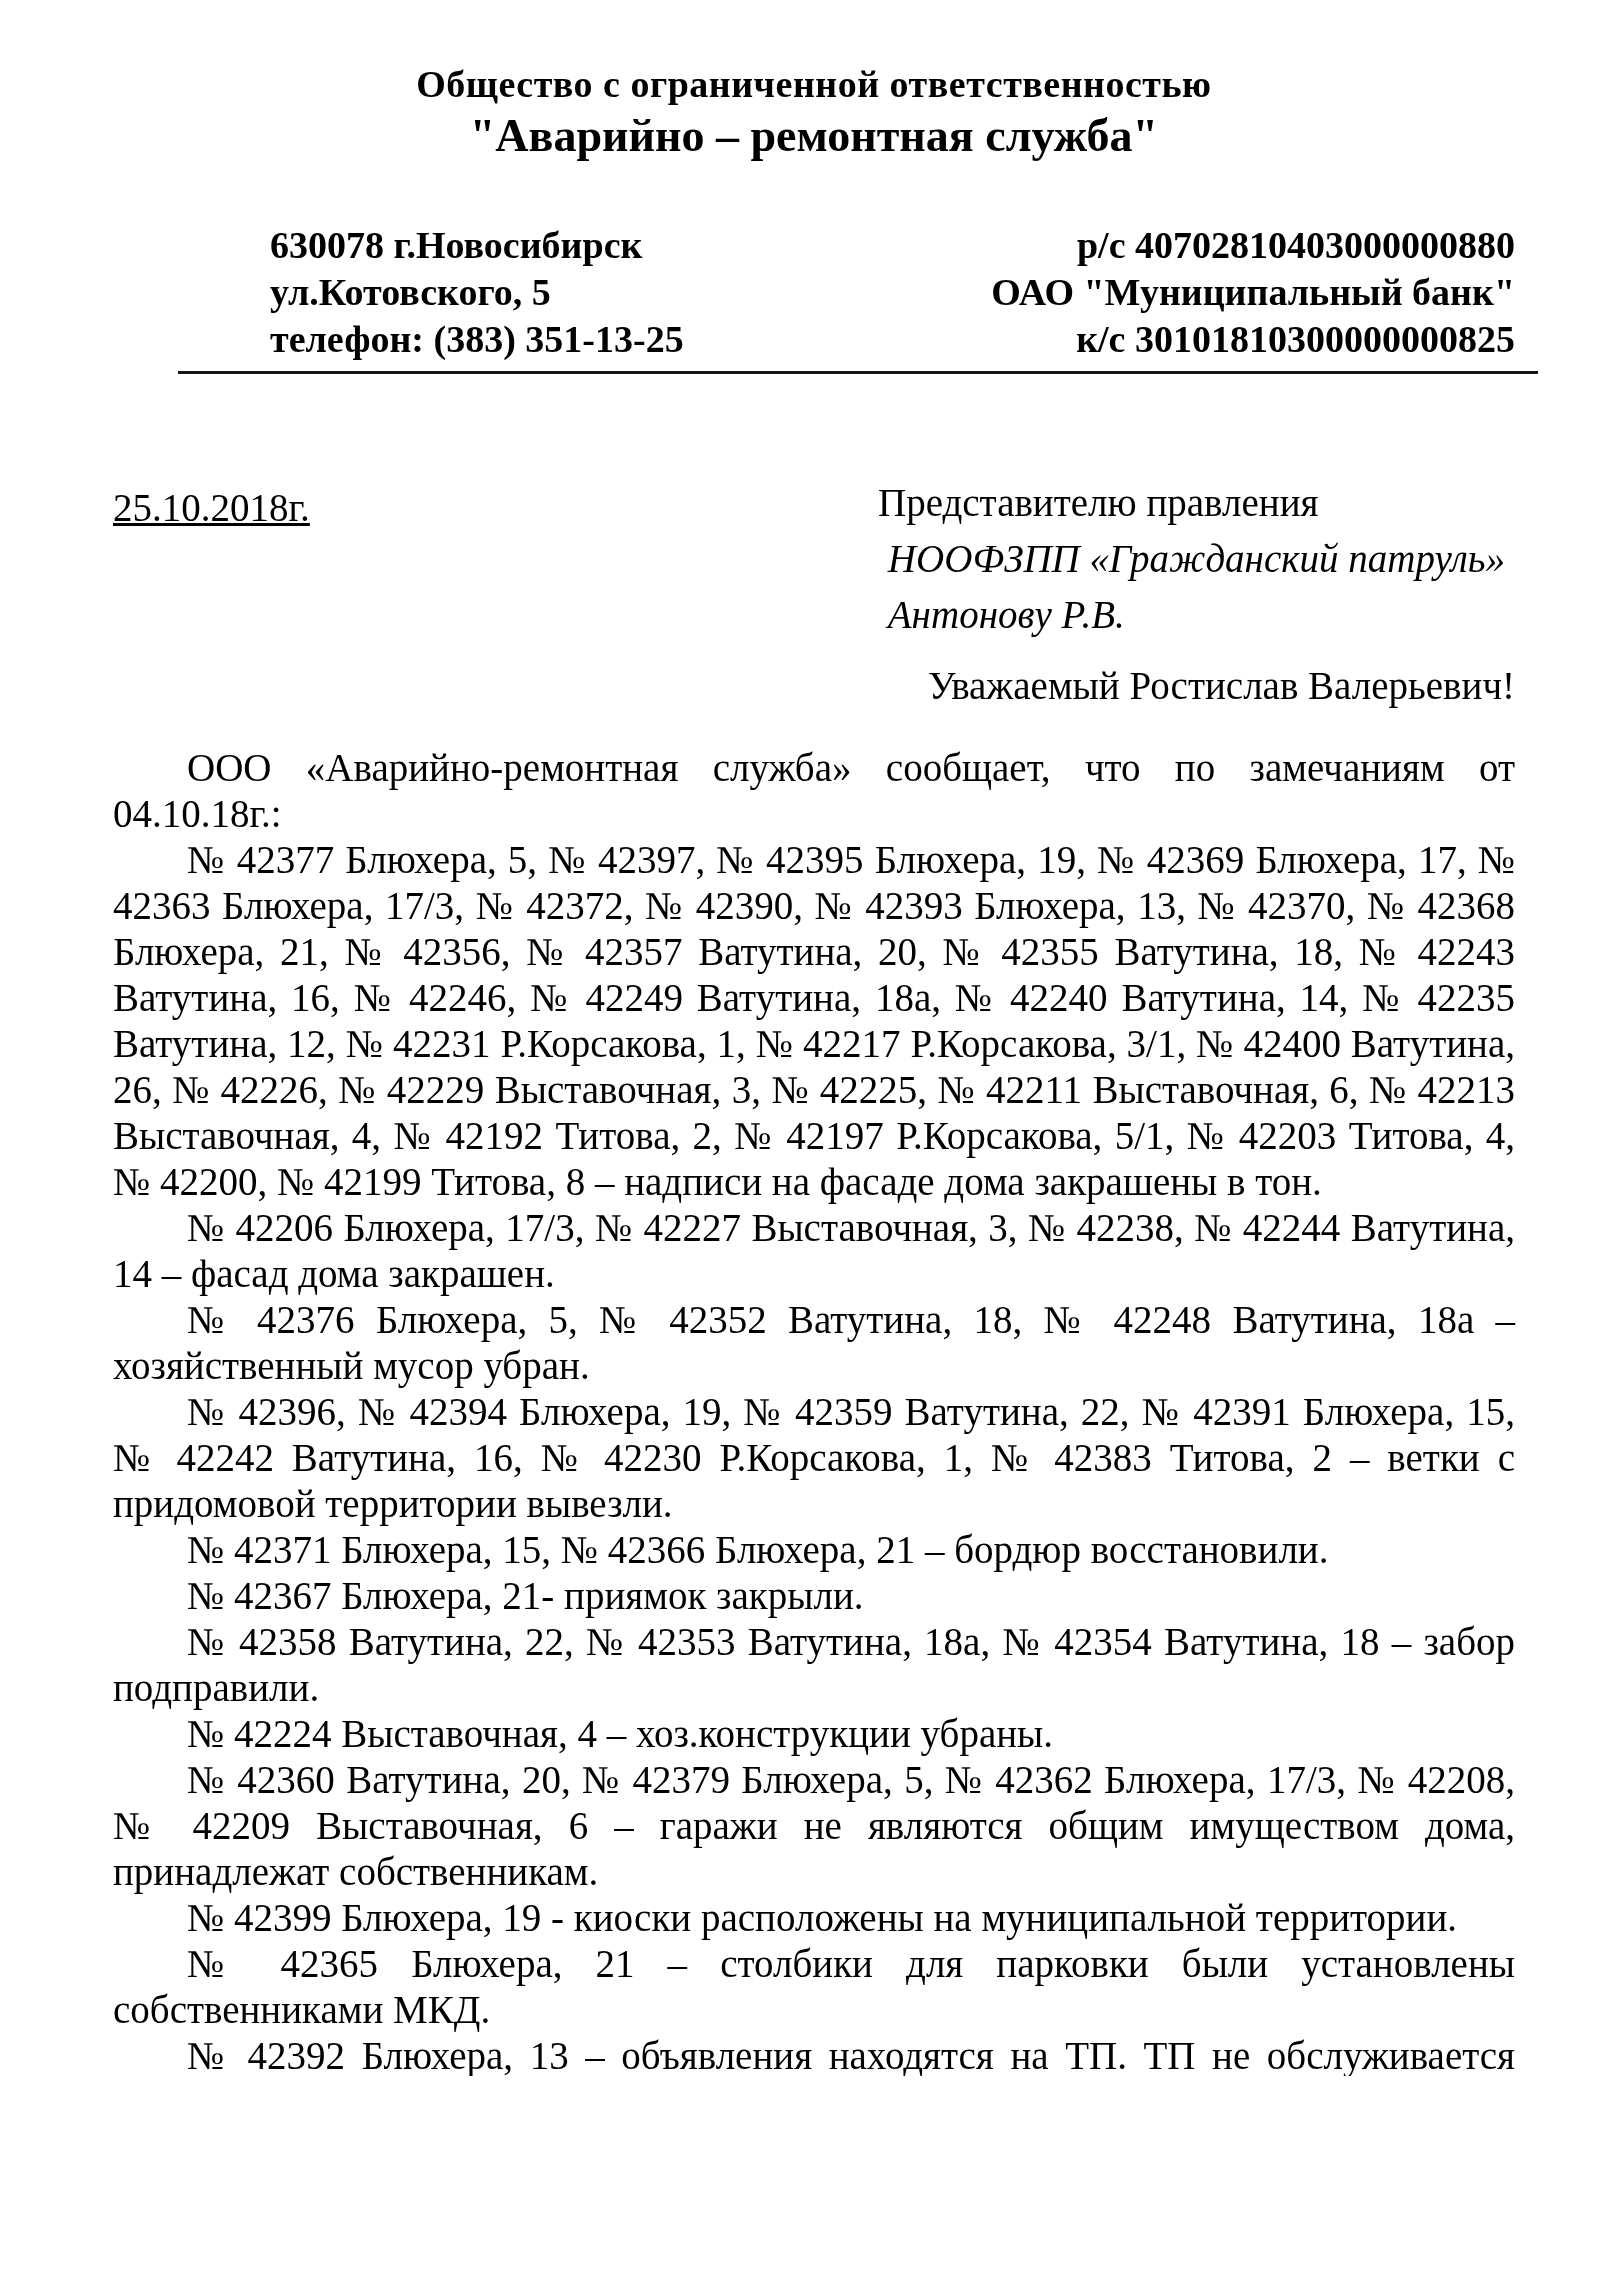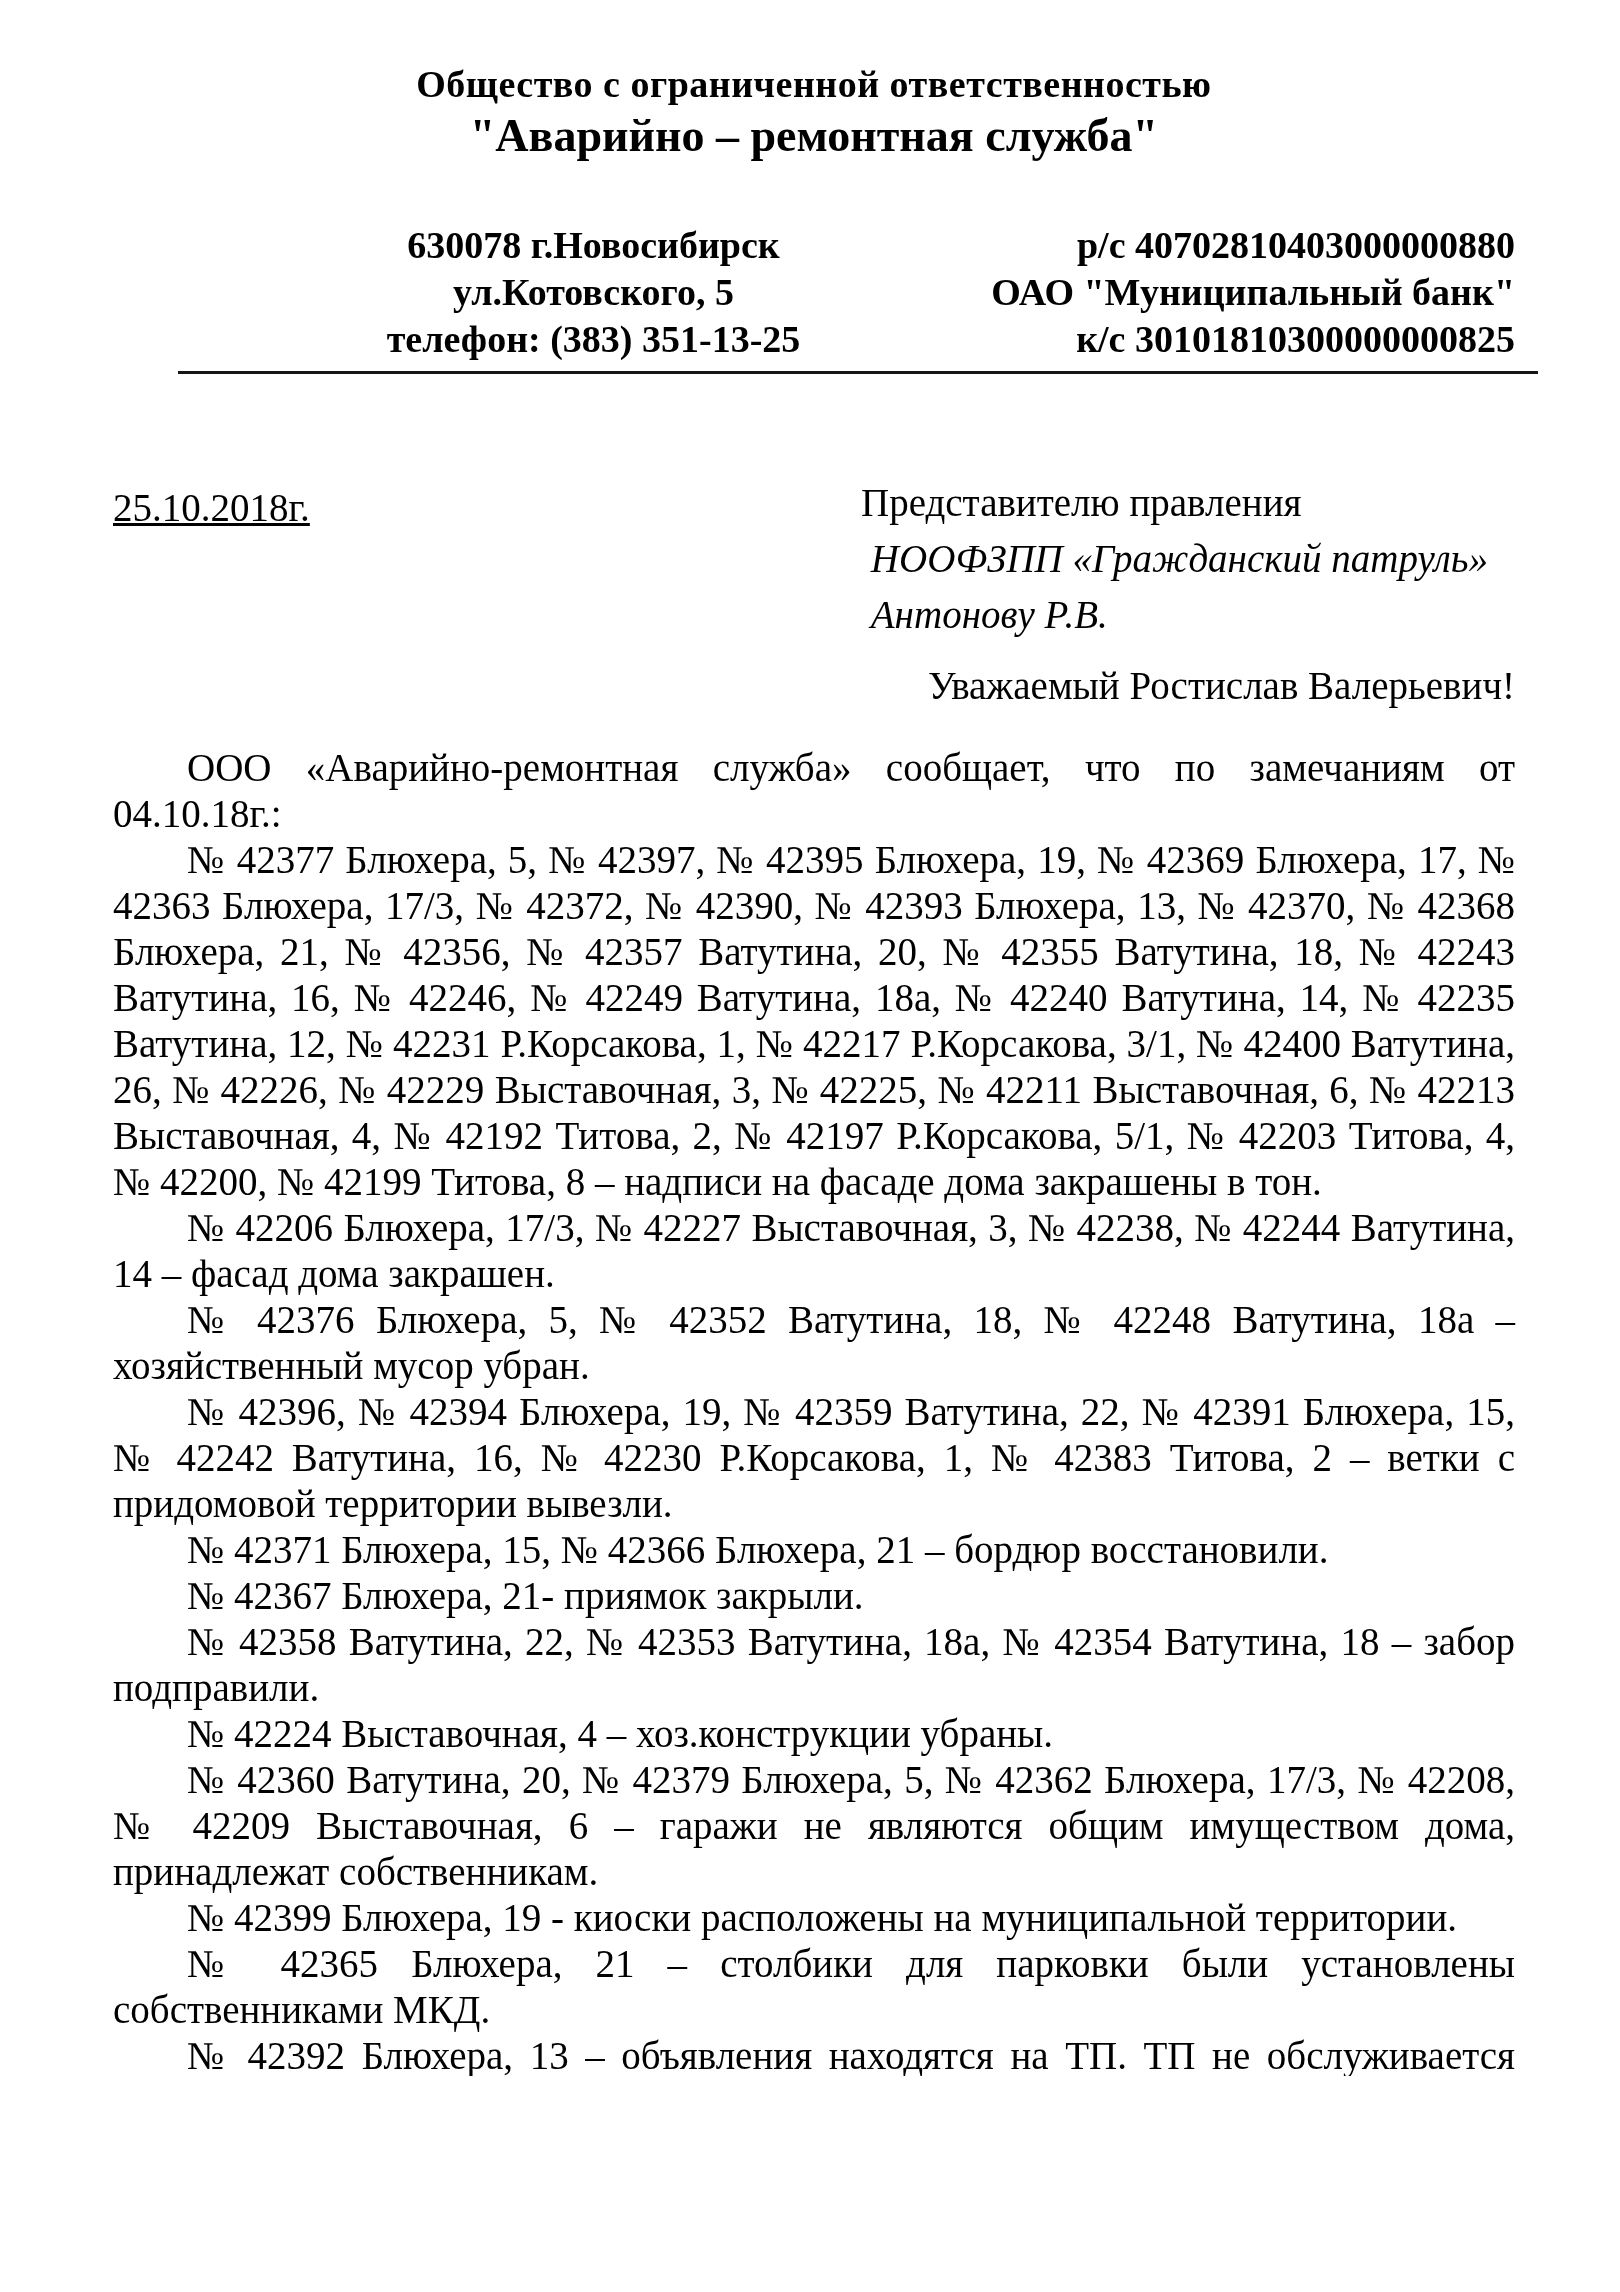--- a/index.html
+++ b/index.html
@@ -41,40 +41,40 @@
     display: flex;
     justify-content: space-between;
     margin-top: 57px;
     font-weight: bold;
     font-size: 38px;
     line-height: 47px;
   }
   .address-block {
     width: 647px;
     margin-left: 157px;
-    text-align: center;
   }
   .bank-block {
     flex: 1;
     text-align: right;
   }
   .info-line {
     white-space: pre-wrap;
   }
   .rule {
     margin-top: 7.8px;
     margin-left: 65px;
     width: 1360px;
     border-top: 3.9px solid #161616;
   }
   .meta-row {
     display: flex;
     align-items: flex-start;
     margin-top: 111px;
     font-size: 39px;
+    gap: 17px;
   }
   .date {
     width: 748px;
     flex: 0 0 748px;
     text-decoration: underline;
     line-height: 46px;
   }
   .addressee {
     margin-top: -9.8px;
     line-height: 56px;

